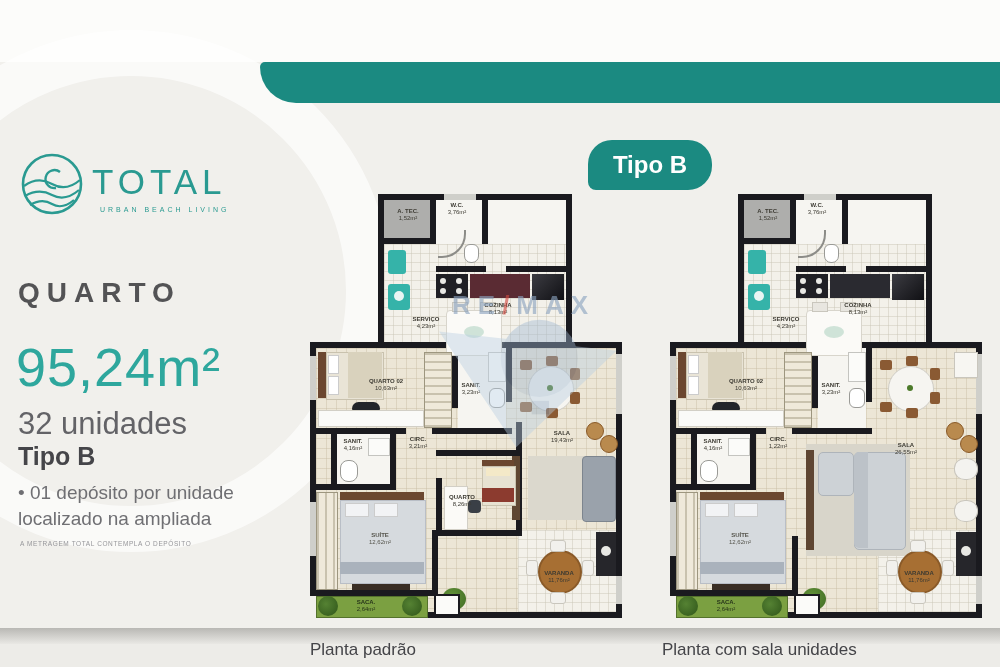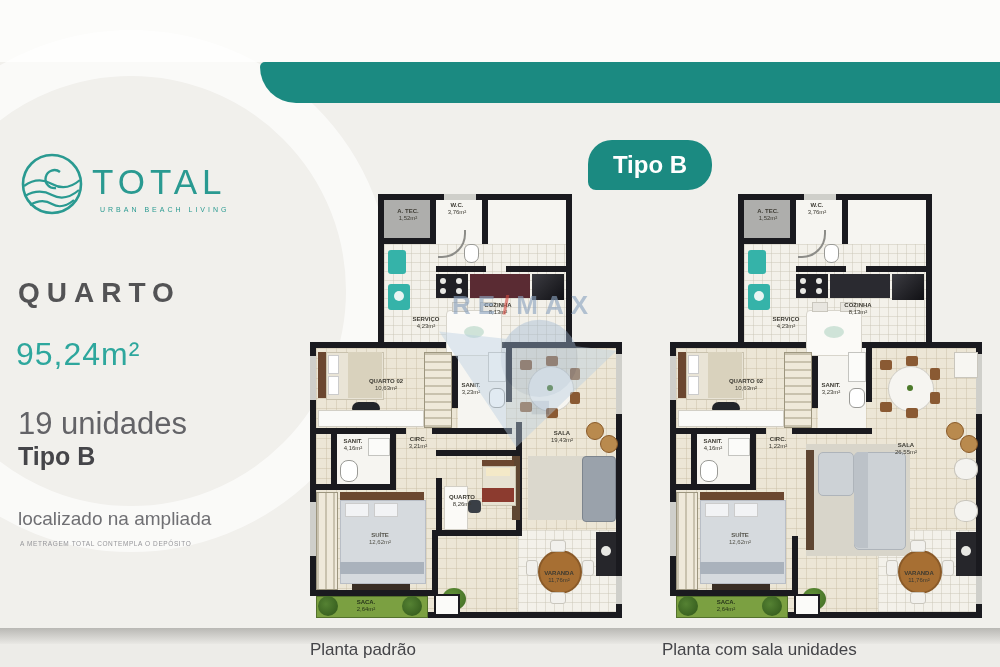--- a/index.html
+++ b/index.html
@@ -17,21 +17,21 @@
   #bottom-area{left:0;top:644px;width:1000px;height:23px;background:#edece8;}
   
   #tipo-badge{left:588px;top:140px;width:124px;height:50px;background:#1b8a81;
               border-radius:24px 24px 24px 8px;display:flex;align-items:center;justify-content:center;
               color:#fff;font-size:24px;font-weight:bold;}
   
   #logo-word{left:92px;top:162px;font-size:35px;letter-spacing:5px;color:#2a9a91;}
   #logo-tag{left:100px;top:206px;font-size:7px;letter-spacing:3px;color:#2a9a91;}
   #title{left:18px;top:274px;font-size:28px;font-weight:bold;letter-spacing:7px;
          color:#535355;line-height:1.33;}
-  #area-big{left:16px;top:336px;font-size:32px;color:#2ea79d;letter-spacing:1px;}
+  #area-big{left:16px;top:336px;font-size:54px;color:#2ea79d;letter-spacing:1px;}
   #units{left:18px;top:406px;font-size:31px;color:#636367;}
   #type-small{left:18px;top:442px;font-size:25px;font-weight:bold;color:#454549;}
   #bullet{left:18px;top:480px;font-size:19px;color:#6f6f73;line-height:1.35;}
   #footnote{left:20px;top:540px;font-size:6.5px;letter-spacing:.6px;color:#96969a;}
   
   .caption{top:640px;font-size:17px;color:#444448;}
   
   .plan{position:absolute;width:340px;height:438px;}
   .plan i{position:absolute;display:block;}
   .w{background:#1a1a1f;}
@@ -71,24 +71,24 @@
     <path d="M10 53 q12 -7 22 -1 t22 -4" fill="none" stroke="#2a9a91" stroke-width="2.2"></path>
   </svg>
 </div>
 <div class="abs" id="logo-word">TOTAL</div>
 <div class="abs" id="logo-tag">URBAN BEACH LIVING</div>
 
 <div class="abs" id="title">
   <span>QUARTO</span><br>
 </div>
 <div class="abs" id="area-big">95,24m²</div>
-<div class="abs" id="units">19 unidades</div>
+<div class="abs" id="units">32 unidades</div>
 <div class="abs" id="type-small">Tipo B</div>
 <div class="abs" id="bullet">
-  <br>
+  <span>• 01 depósito por unidade</span><br>
   <span>localizado na ampliada</span>
 </div>
 <div class="abs" id="footnote">A METRAGEM TOTAL CONTEMPLA O DEPÓSITO</div>
 
 <div class="abs" id="tipo-badge">
   <span>Tipo B</span>
 </div>
 
 <div class="plan" style="left:306px;top:194px;">
 

